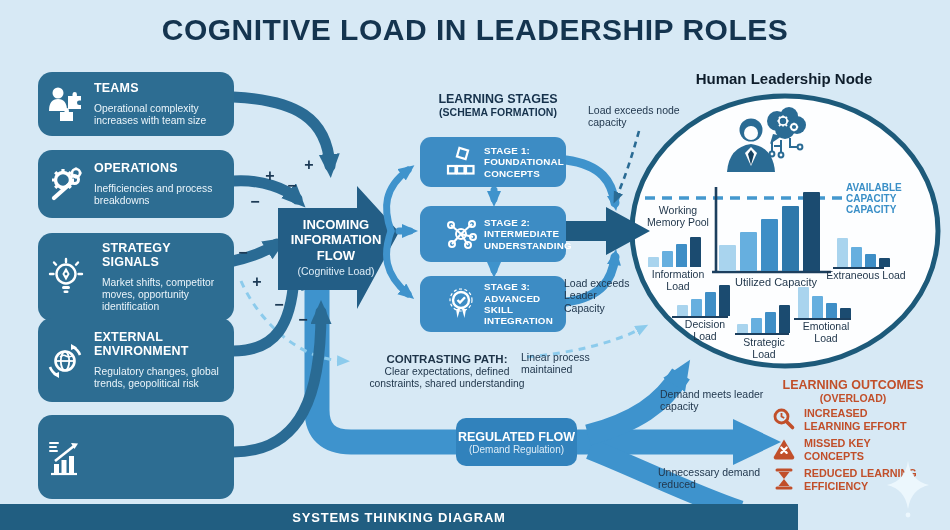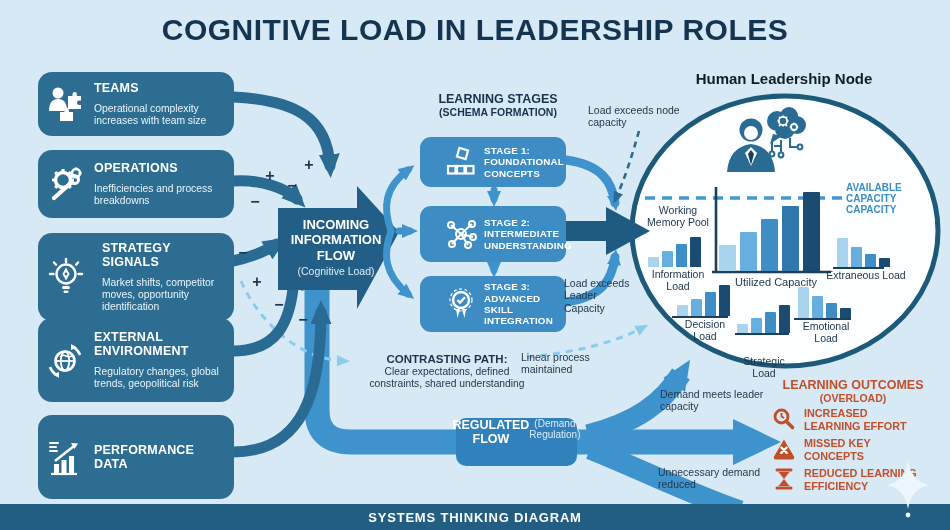--- a/index.html
+++ b/index.html
@@ -35,21 +35,21 @@
   #note-leader{left:564px;top:277px;width:68px;}
   #note-linear{left:521px;top:351px;width:104px;}
   #note-demand{left:660px;top:388px;width:106px;}
   #note-unnec{left:658px;top:466px;width:112px;}
   
   #contrast{left:364px;top:353px;width:166px;text-align:center;color:#1d3348;}
   #contrast-title{font-size:11.5px;font-weight:800;}
   #contrast-desc{font-size:10.3px;line-height:1.15;margin-top:1px;}
   
   #reg-box{left:456px;top:418px;width:121px;height:48px;background:#3182bc;border-radius:10px;
-    color:#fff;text-align:center;display:flex;justify-content:center;}
+    color:#fff;text-align:center;display:flex;flex-direction:column;justify-content:center;}
   #reg-title{font-size:12.5px;font-weight:800;}
   #reg-sub{font-size:10px;color:#dcecf7;}
   
   #node-title{left:664px;top:70px;width:240px;text-align:center;font-size:15px;
     font-weight:800;color:#0e1d2b;}
   #wmp-label{left:642px;top:204px;width:72px;text-align:center;color:#1d3348;
     font-size:10.5px;line-height:1.15;}
   #avail-label{left:846px;top:182px;width:84px;font-size:10px;font-weight:800;
     color:#3a8fc7;line-height:1.1;}
   .chart{display:flex;align-items:flex-end;}
@@ -59,33 +59,33 @@
   .mini{gap:3px;} .mini .bar{width:11px;}
   #ch-information{left:648px;top:236px;height:31px;}
   #ch-decision{left:677px;top:285px;height:31px;}
   #ch-strategic{left:737px;top:303px;height:30px;}
   #ch-emotional{left:798px;top:287px;height:31px;}
   #ch-extraneous{left:837px;top:237px;height:30px;}
   .chart-label{color:#1d3348;font-size:10.5px;line-height:1.12;text-align:center;}
   #lb-utilized{left:706px;top:276px;width:140px;font-size:11px;}
   #lb-information{left:640px;top:269px;width:76px;}
   #lb-decision{left:672px;top:319px;width:66px;}
-  #lb-strategic{left:731px;top:356px;width:66px;}
+  #lb-strategic{left:731px;top:337px;width:66px;}
   #lb-emotional{left:792px;top:321px;width:68px;}
   #lb-extraneous{left:826px;top:270px;width:80px;}
   
   #outcomes-hdr{left:756px;top:378px;width:194px;text-align:center;color:#c14f2a;}
   #outcomes-title{font-size:12.5px;font-weight:800;}
   #outcomes-sub{font-size:10.5px;font-weight:800;}
   .out-item-icon{width:24px;height:24px;left:772px;}
   .out-label{left:804px;width:122px;color:#c14f2a;font-size:10.8px;font-weight:800;
     line-height:1.18;}
   #oi1,#ol1{top:407px;} #oi2,#ol2{top:437px;} #oi3,#ol3{top:467px;}
   
-  #footer{left:0;top:504px;width:950px;height:26px;background:#215e81;color:#fff;
+  #footer{left:0;top:504px;width:798px;height:26px;background:#215e81;color:#fff;
     display:flex;align-items:center;justify-content:center;font-size:13px;font-weight:800;
     letter-spacing:.8px;z-index:2;}
   #spark{z-index:3;left:880px;top:455px;}
   svg.layer{position:absolute;left:0;top:0;z-index:0;}
   .txt{position:absolute;z-index:1;}
 </style>
 </head>
 <body>
 
 <div id="canvas">
@@ -263,21 +263,20 @@
         <path d="M4,6 h8 M4,10 h6 M4,14 h7"></path>
       </g>
       <rect x="8" y="27" width="5" height="9" fill="#fff"></rect>
       <rect x="15.5" y="23" width="5" height="13" fill="#fff"></rect>
       <rect x="23" y="19" width="5" height="17" fill="#fff"></rect>
       <path d="M9,24 L28,9" stroke="#fff" stroke-width="2.6" fill="none"></path>
       <polygon points="25,6 32,6.5 28.5,12" fill="#fff"></polygon>
       <path d="M5,37 h26" stroke="#fff" stroke-width="2.2"></path>
     </svg>
     <div>
-      <div class="src-title">PERFORMANCE DATA</div>
     </div>
   </div>
 
   <span class="abs txt sign" style="left:309px;top:165px">+</span>
   <span class="abs txt sign" style="left:270px;top:176px">+</span>
   <span class="abs txt sign" style="left:292px;top:186px">−</span>
   <span class="abs txt sign" style="left:255px;top:202px">−</span>
   <span class="abs txt sign" style="left:243px;top:253px">−</span>
   <span class="abs txt sign" style="left:257px;top:282px">+</span>
   <span class="abs txt sign" style="left:279px;top:305px">−</span>

